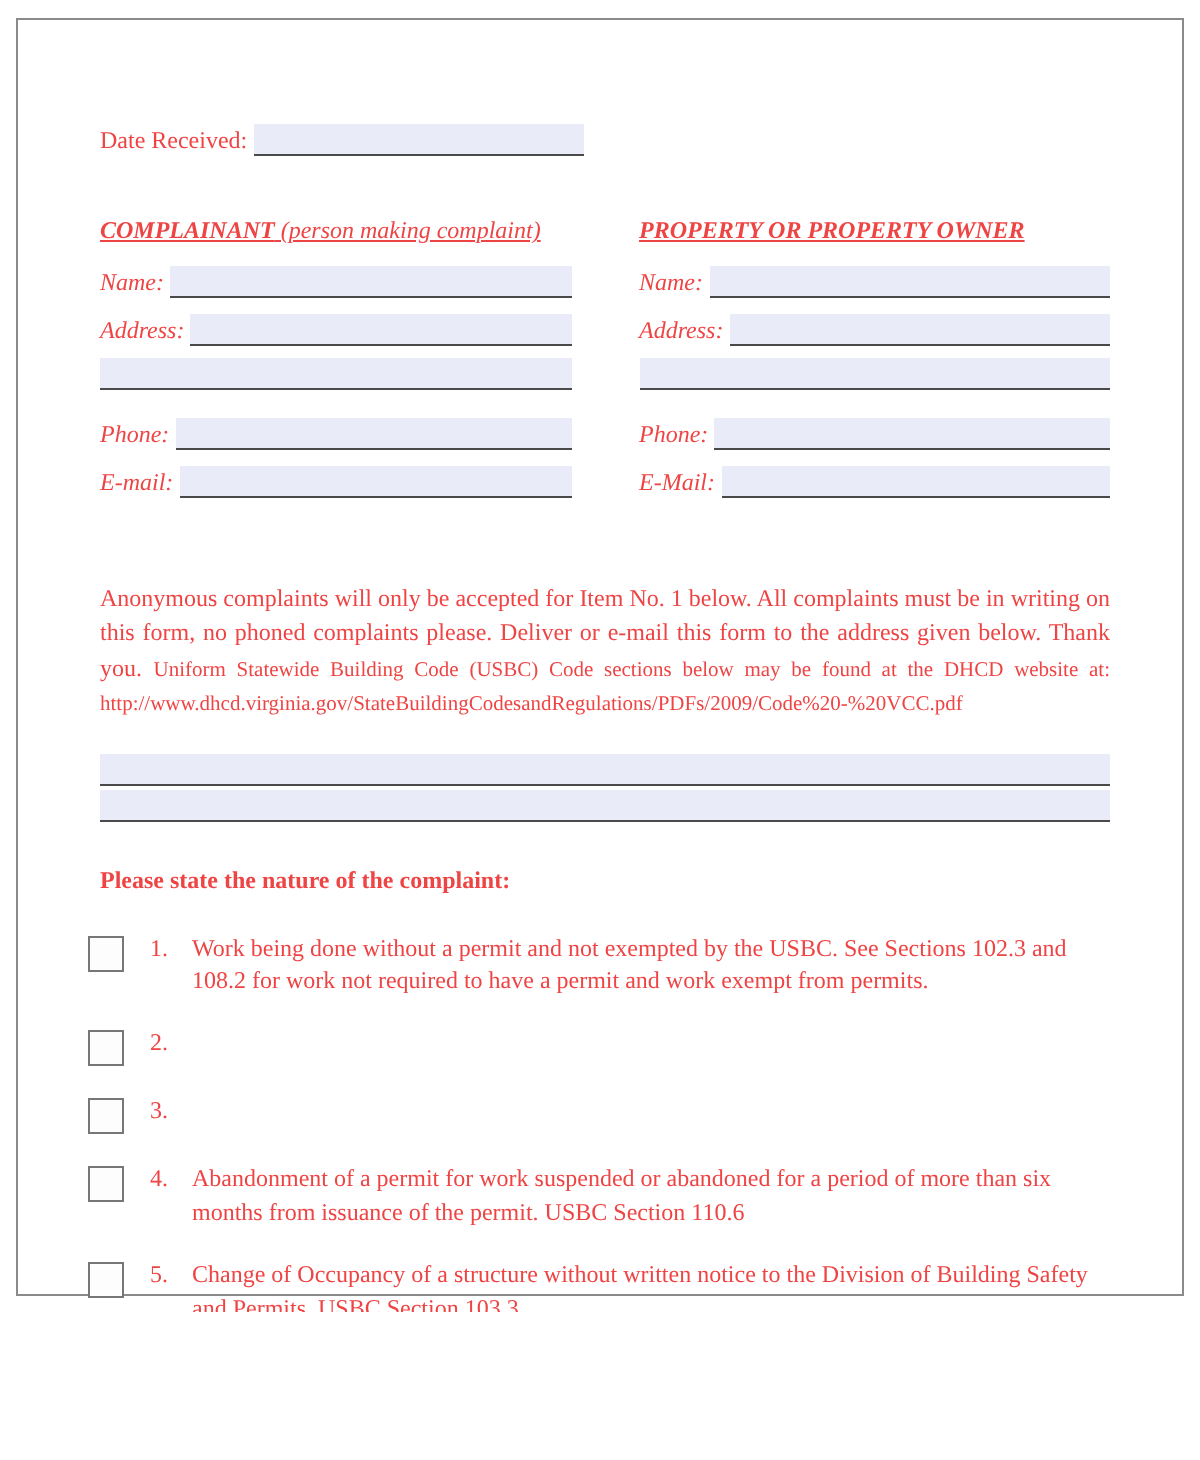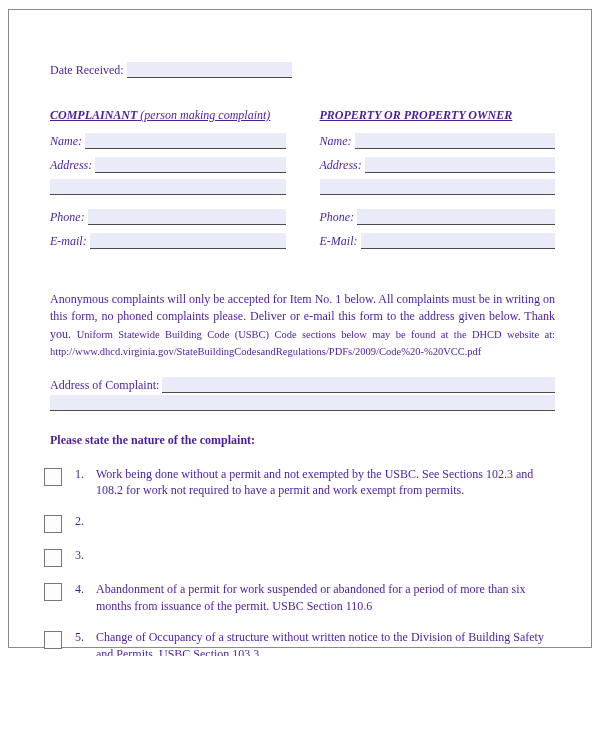--- a/index.html
+++ b/index.html
@@ -1,21 +1,21 @@
 <!DOCTYPE html>
 <html><head>
 <meta charset="utf-8">
 <style>
   html,body { margin:0; padding:0; background:#ffffff; }
   .sheet {
     position:relative;
     width:600px; height:656px;
     background:#ffffff;
     font-family:"Liberation Serif", serif;
-    font-size:12px; color:#4c1d95;
+    font-size:12px; color:#ef4444;
     box-sizing:border-box;
     overflow:hidden;
   }
   .frame {
     position:absolute; top:9px; left:8px; right:8px; bottom:8px;
     border:1px solid #8a8a8a;
     pointer-events:none;
   }
   .content {
     position:absolute; top:62px; left:50px; right:45px;
@@ -125,21 +125,20 @@
         <div class="frow">
           <span class="lbl">E-Mail:</span>
           <span class="fill"></span>
         </div>
       </div>
     </div>
 
     <p class="para"><span>Anonymous complaints will only be accepted for Item No. 1 below.  All complaints must be in writing on this form, no phoned complaints please.  Deliver or e-mail this form to the address given below.  Thank you. </span><span class="small">Uniform Statewide Building Code (USBC) Code sections below may be found at the DHCD website at: http://www.dhcd.virginia.gov/StateBuildingCodesandRegulations/PDFs/2009/Code%20-%20VCC.pdf</span></p>
 
     <div class="frow complaint-addr">
-      <span class="lbl">Address of Complaint:</span>
       <span class="fill"></span>
     </div>
     <div class="frow complaint-addr-line2">
       <span class="fill"></span>
     </div>
 
     <div class="prompt">Please state the nature of the complaint:</div>
 
     <div class="item">
       <span class="cb"></span>

